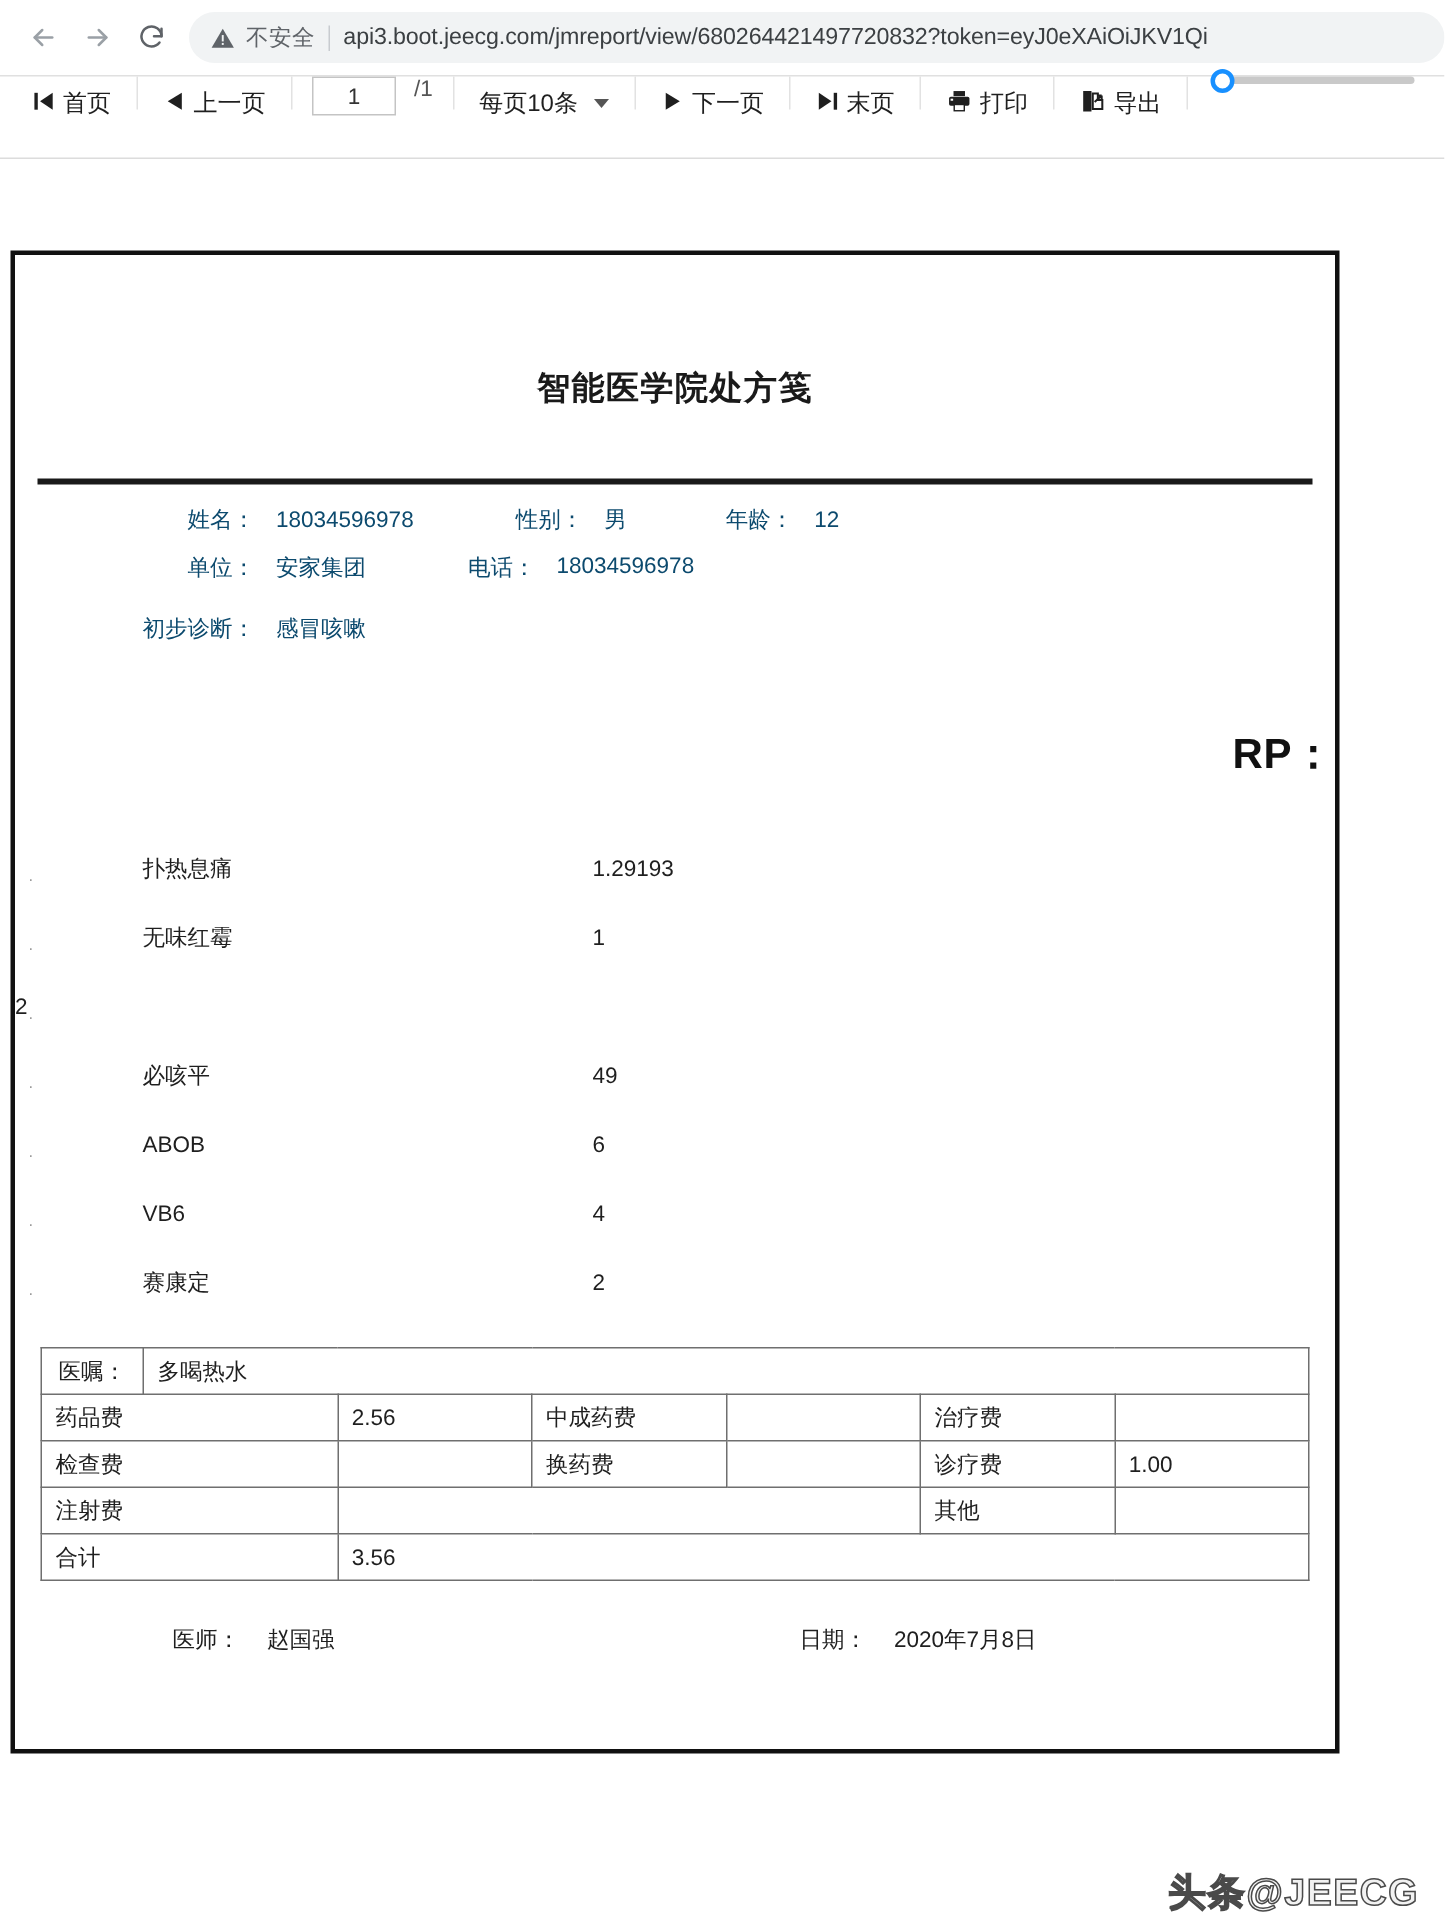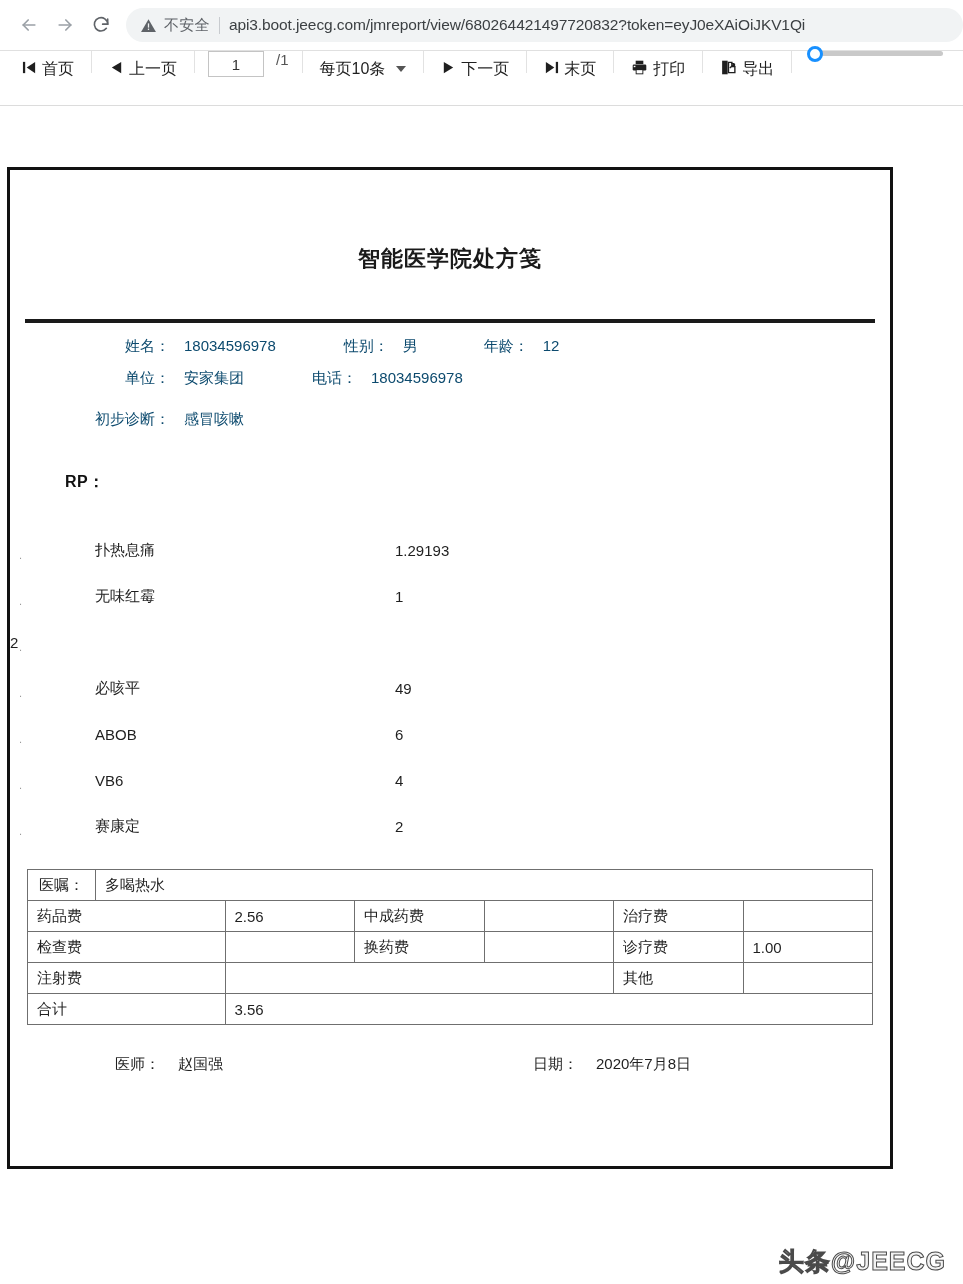--- a/index.html
+++ b/index.html
@@ -196,26 +196,27 @@
   }
   .fld-label { width: 62px; text-align: right; flex: 0 0 auto; }
   .fld-value { margin-left: 14px; }
   .info-row .col2 { margin-left: 68px; display: flex; align-items: flex-start; }
   .info-row .col3 { margin-left: 66px; display: flex; align-items: baseline; }
   .col2 .fld-label, .col3 .fld-label { width: auto; }
   .info-row.diag { padding-left: 64px; margin-top: 9px; }
   .info-row.diag .fld-label { width: 96px; font-family: Liberation Serif, serif; }
 
   .rp-head {
-    font-size: 16px;
+    font-size: 28px;
     font-weight: bold;
     color: #111;
     padding-left: 55px;
-    margin-top: 30px;
+    margin-top: 42px;
     letter-spacing: 0.5px;
+    text-align: right;
   }
 
   .drug-list { margin-top: 34px; }
   .drug-row {
     position: relative;
     height: 46px;
     display: flex;
     align-items: center;
     font-size: 15px;
     color: #1f1f1f;

